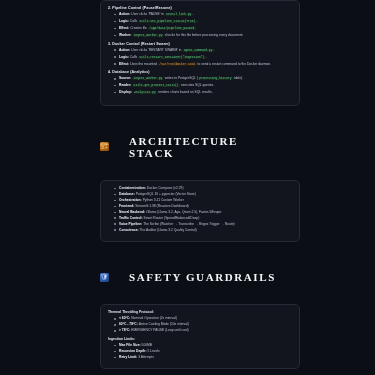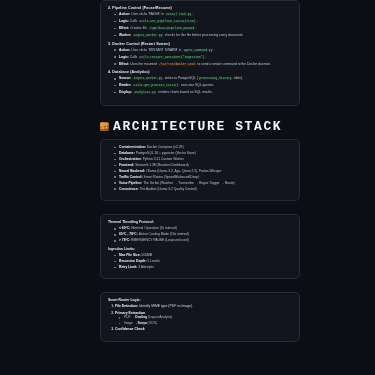--- a/index.html
+++ b/index.html
@@ -59,23 +59,23 @@
   .hdr{display:flex;align-items:center;gap:4px;margin:0 0 5px 0;}
   .hdr .ico{
     width:9px;height:9px;border-radius:1.5px;flex:0 0 auto;
     display:flex;align-items:center;justify-content:center;
     font-size:6.5px;line-height:1;
   }
   .ico.arch{background:linear-gradient(135deg,#d98416,#8a4c0d);color:#ffd9a0;}
   .ico.safe{background:linear-gradient(135deg,#3f7ddc,#1b3f7d);color:#dbe9ff;}
   .ico.ing{background:linear-gradient(135deg,#2f7de0,#154a90);color:#dbe9ff;}
   .hdr h2{
-    margin:0;font-size:13px;font-weight:bold;letter-spacing:1.6px;
+    margin:16px;font-size:11px;font-weight:bold;letter-spacing:1.6px;
     color:#f2f5fa;text-transform:uppercase;
-    font-family:Liberation Mono, monospace;
+    font-family:Liberation Serif, serif;
   }
   .subh{font-size:3.4px;font-weight:bold;color:#e4e9f1;margin:0 0 2px 0;}
   .subh.sp{margin-top:4px;}
   ul.sub{margin:0 0 0 0;padding:0 0 0 9px;list-style:none;}
   ul.sub>li{
     position:relative;font-size:3.2px;line-height:4.4px;color:#b4bdca;margin:0 0 1.3px 0;
   }
   ul.sub>li:before{
     content:"";position:absolute;left:-5px;top:1.8px;
     width:1.4px;height:1.4px;background:#5f6877;
@@ -126,20 +126,24 @@
           <li><b class="k">Frontend: </b>Streamlit 1.38 (Reactive Dashboard)</li>
           <li><b class="k">Neural Backend: </b>Ollama (Llama 3.2, Aya, Qwen 2.5), Faster-Whisper</li>
           <li><b class="k">Traffic Control: </b>Smart Router (Speed/Balanced/Deep)</li>
           <li><b class="k">Voice Pipeline: </b>The Scribe (Watcher → Transcribe → Regex Trigger → Route)</li>
           <li><b class="k">Conscience: </b>The Auditor (Llama 3.2 Quality Control)</li>
         </ul>
     </div>
 
     <div class="gap"></div>
 
+    <div class="hdr">
+      <span class="ico safe">🛡</span>
+      <h2>SAFETY GUARDRAILS</h2>
+    </div>
     <div class="card">
       <div class="subh">Thermal Throttling Protocol:</div>
       <ul class="lst" id="thermal-mount">
           <li><b class="k">&lt; 60°C: </b>Nominal Operation (2s interval)</li>
           <li><b class="k">60°C - 78°C: </b>Active Cooling Mode (10s interval)</li>
           <li><b class="k">&gt; 78°C: </b>EMERGENCY PAUSE (Loop until cool)</li>
         </ul>
       <div class="subh sp">Ingestion Limits:</div>
       <ul class="lst" id="limits-mount">
           <li><b class="k">Max File Size: </b>500MB</li>

